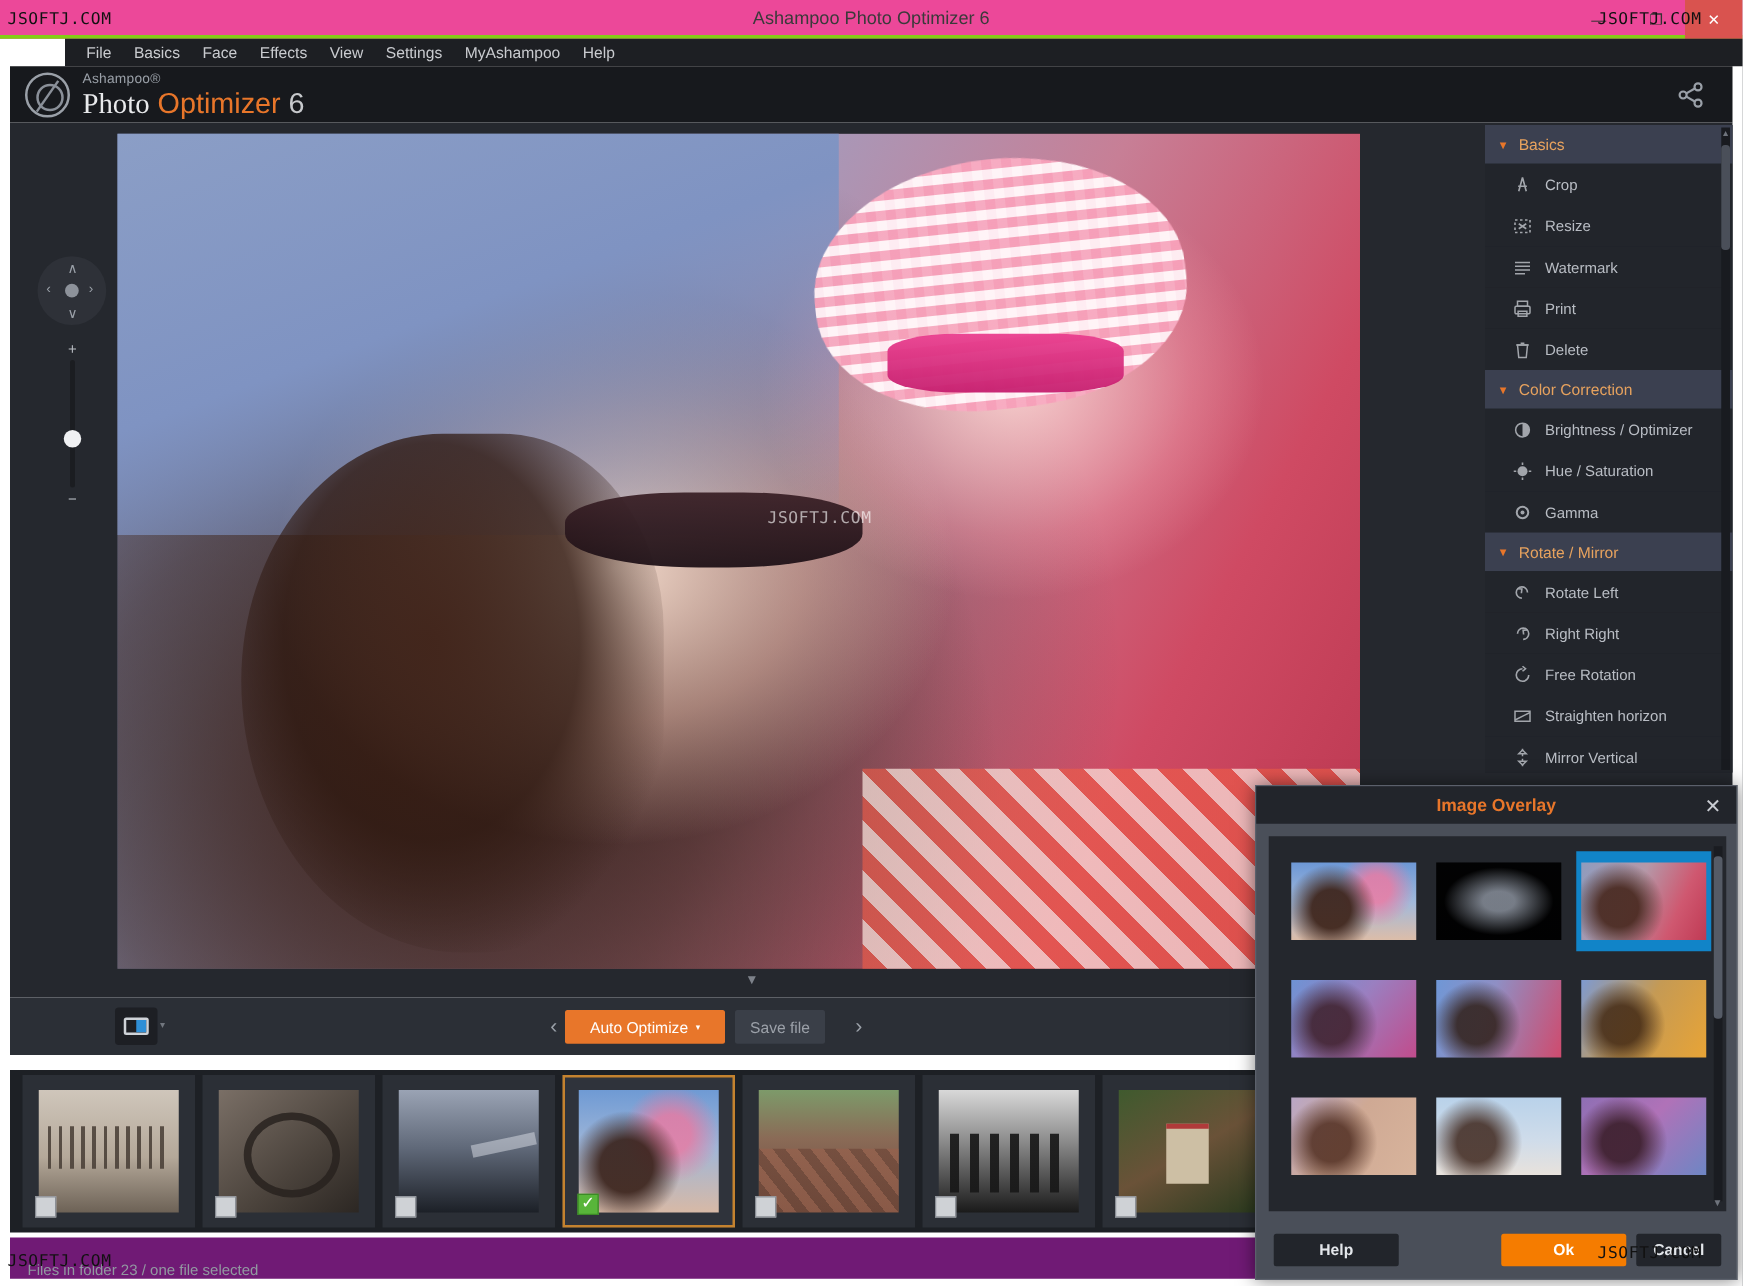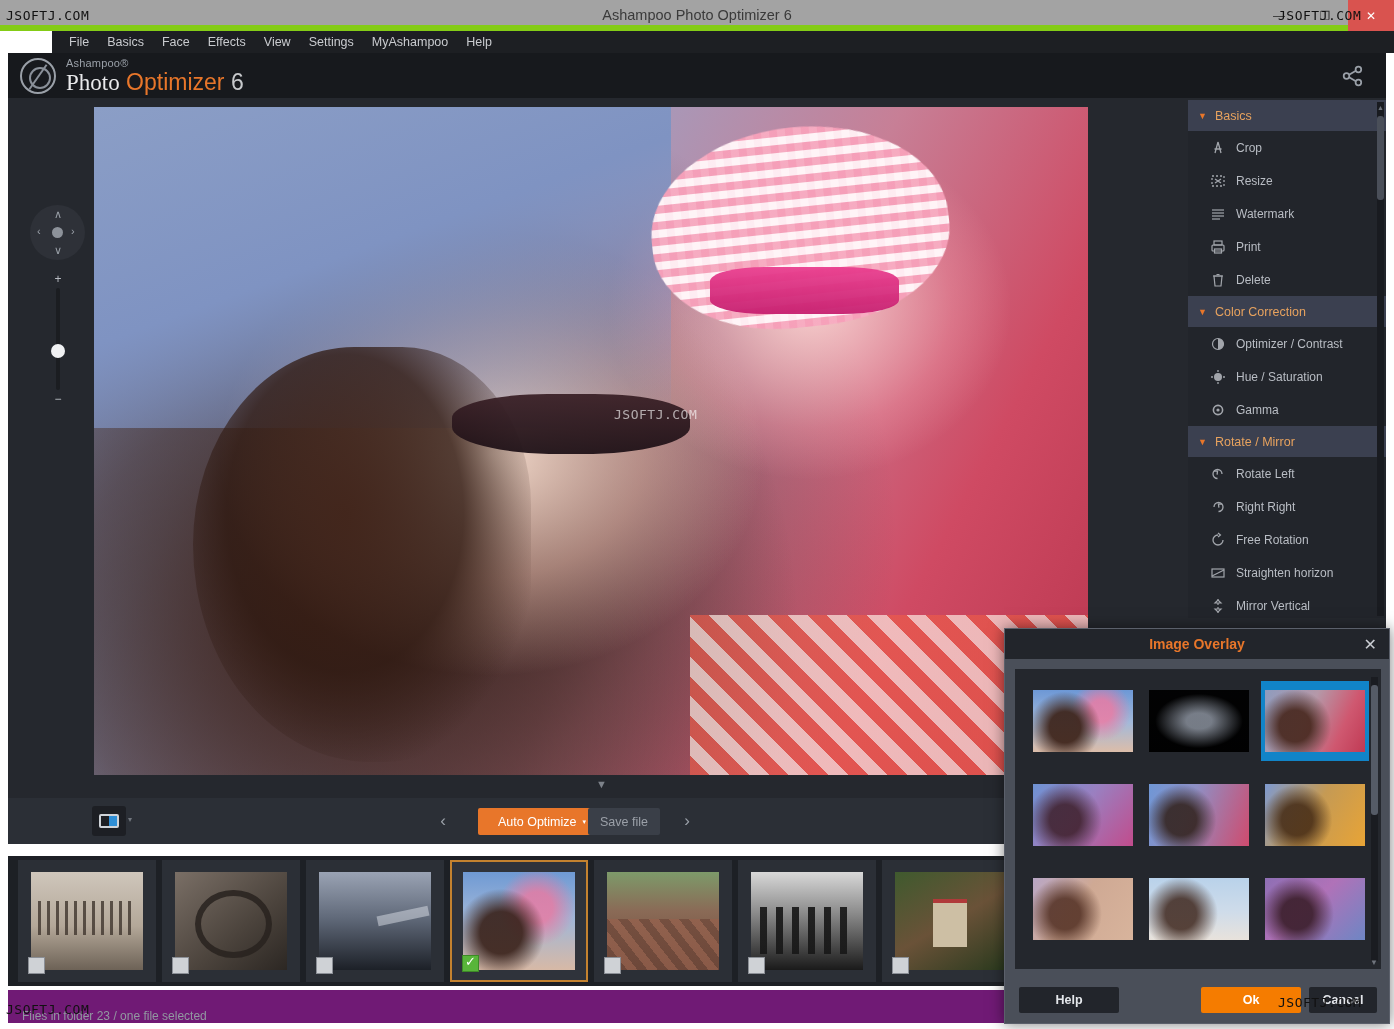--- a/index.html
+++ b/index.html
@@ -11,22 +11,22 @@
   }
   #app {
     position: relative;
     width: 1394px; height: 1029px;
     background: #ffffff;
   }
 
   
   .titlebar {
     position: absolute; left: 0; top: 0; width: 1394px; height: 31px;
-    background: #a3a3a3;
-    border-bottom: 6px solid #84cc16;
+    background: #ec4899;
+    border-bottom: 3px solid #84cc16;
   }
   .titlebar-text {
     position: absolute; left: 0; top: 0; width: 1394px; height: 31px;
     line-height: 31px; text-align: center;
     font-size: 14.5px; color: #3a3a3a;
   }
   .win-btns {
     position: absolute; right: 0; top: 0; height: 31px; display: flex;
   }
   .win-btn {
@@ -190,21 +190,21 @@
     left:84px; top:8px; width:34px; height:30px; background:#1d1f24; border-radius:3px;
   }
   .ft-compare-ico { width:20px; height:14px; border:2px solid #cfd3d8; border-radius:2px; position:relative; overflow:hidden; }
   .ft-compare-ico::after { content:""; position:absolute; right:0; top:0; width:50%; height:100%; background:#2f8fd6; }
   .ft-compare-caret { position:absolute; left:120px; top:17px; color:#71767e; font-size:8px; }
   .nav-prev { left:424px; top:10px; width:22px; height:26px; font-size:17px; }
   .nav-next { left:668px; top:10px; width:22px; height:26px; font-size:17px; }
   .auto-opt {
     position:absolute; left:452px; top:808px; width:128px; height:27px;
     background:#e8762a; border-radius:2px; color:#fff; font-size:12.5px;
-    display:flex; align-items:center; justify-content:center; gap:6px;margin-left:26px;
+    display:flex; align-items:center; justify-content:center; gap:6px;
   }
   .auto-opt .caret { font-size:7px; }
   .save-file {
     position:absolute; left:588px; top:808px; width:72px; height:27px;
     background:#3a3f48; border-radius:2px; color:#9ba0a8; font-size:12.5px;
     display:flex; align-items:center; justify-content:center;
   }
 
   
   .filmstrip {
@@ -473,21 +473,21 @@
       <span class="chev">▼</span>
       <span>Color Correction</span>
     </div>
     <div class="tool-item">
       <span class="tool-ico">
         <svg viewBox="0 0 16 16" width="16" height="16">
             <circle cx="8" cy="8" r="5.5" fill="none" stroke="#c2c6cc" stroke-width="1.2"></circle>
           <path d="M8 2.5 A5.5 5.5 0 0 1 8 13.5 z" fill="#c2c6cc"></path>
           </svg>
       </span>
-      <span>Optimizer / Contrast</span>
+      <span>Brightness / Optimizer</span>
     </div>
     <div class="tool-item">
       <span class="tool-ico">
         <svg viewBox="0 0 16 16" width="16" height="16">
             <circle cx="8" cy="8" r="4" fill="#c2c6cc"></circle>
           <g stroke="#c2c6cc" stroke-width="1.3">
               <line x1="8" y1="1" x2="8" y2="3"></line>
               <line x1="8" y1="13" x2="8" y2="15"></line>
           <line x1="1" y1="8" x2="3" y2="8"></line>
               <line x1="13" y1="8" x2="15" y2="8"></line>

